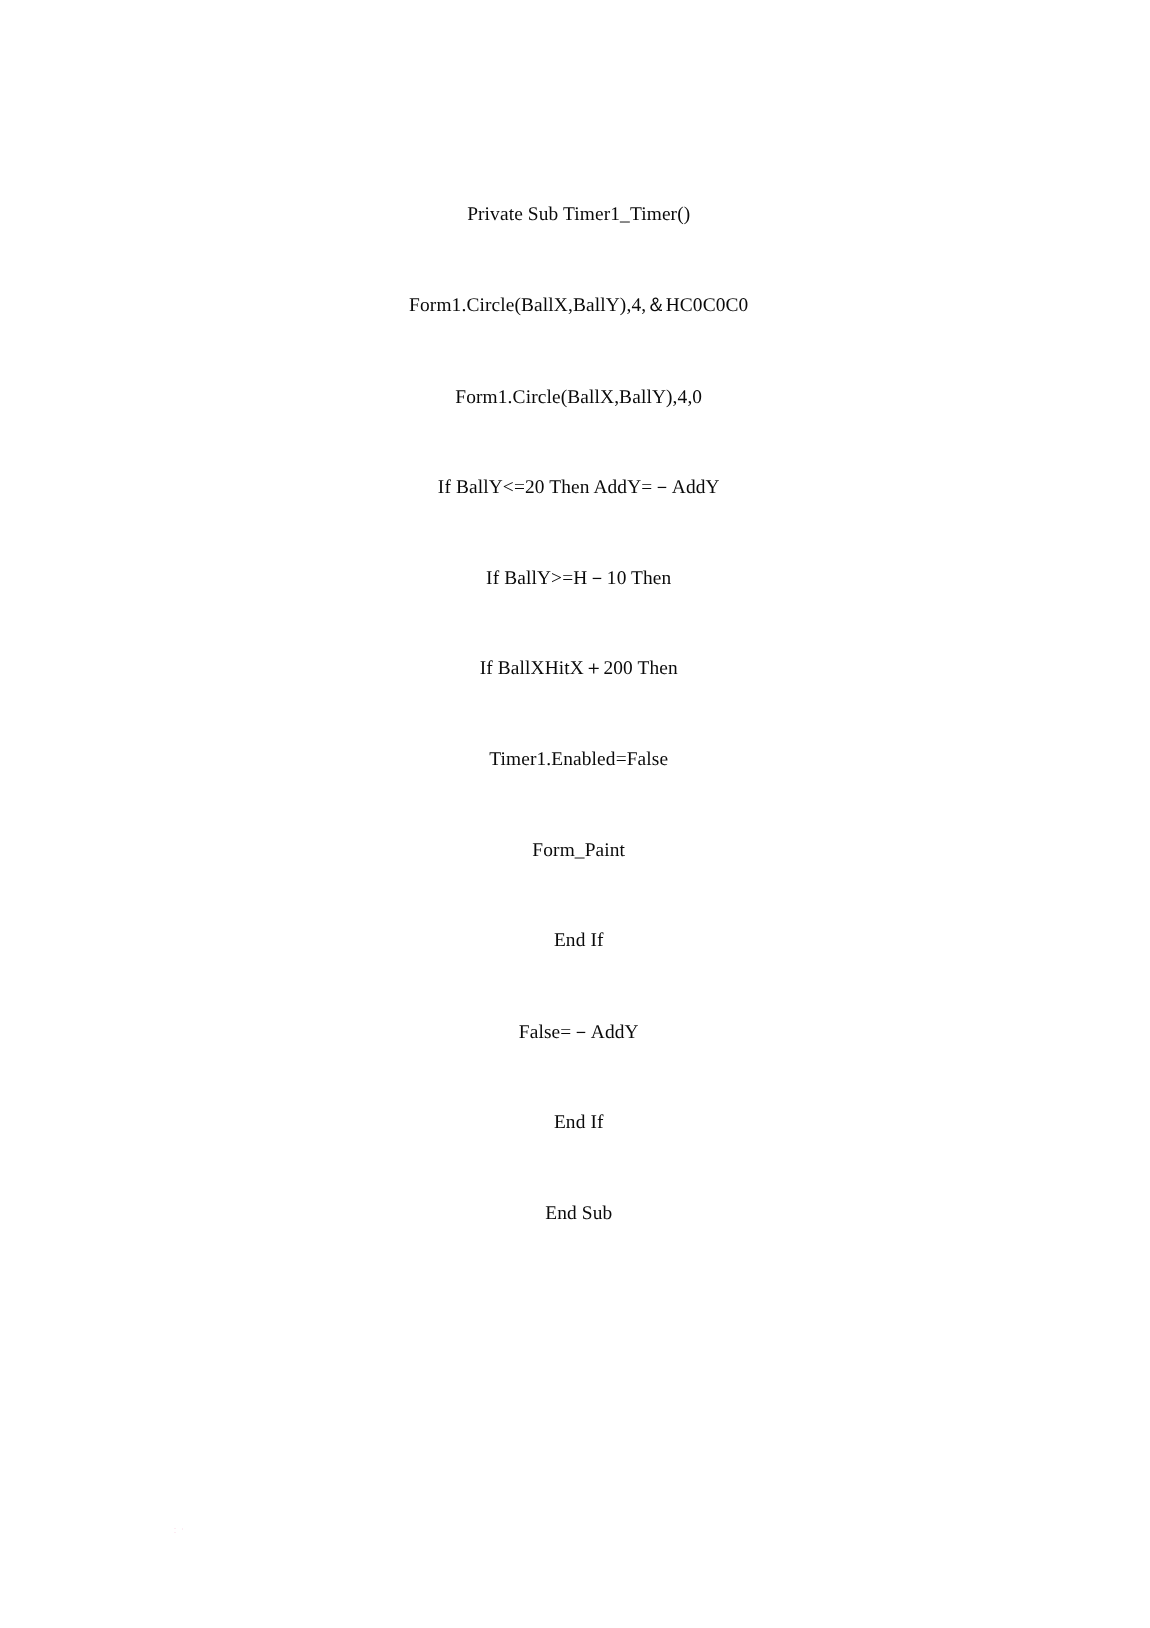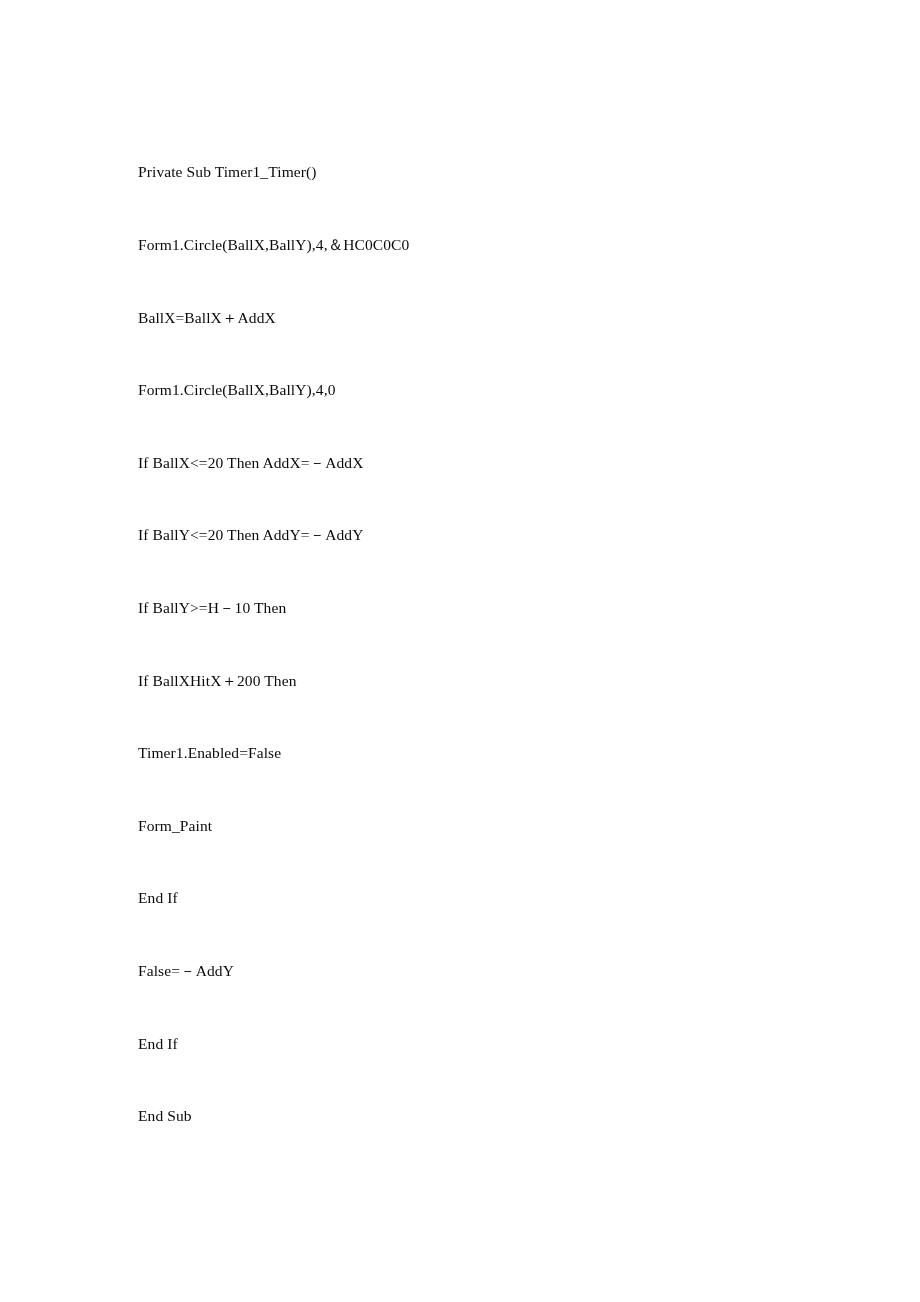--- a/index.html
+++ b/index.html
@@ -16,20 +16,21 @@
     position: relative;
     overflow: hidden;
   }
   .page {
     position: absolute;
     left: 0;
     top: 0;
     width: 920px;
     height: 1302px;
     background: #ffffff;
+    text-align: center;
   }
   .content {
     position: absolute;
     left: 138px;
     top: 112px;
     width: 650px;
   }
 
   
   .code-block {
@@ -61,23 +62,21 @@
 </head>
 <body>
 
 <div class="page">
 
   <div class="content">
 
     <div class="code-block">
       <span class="code-line">Private Sub Timer1_Timer()</span>
       <span class="code-line">Form1.Circle(BallX,BallY),4,＆HC0C0C0</span>
-      <span class="code-line">BallX=BallX＋AddX</span>
       <span class="code-line">Form1.Circle(BallX,BallY),4,0</span>
-      <span class="code-line">If BallX&lt;=20 Then AddX=－AddX</span>
       <span class="code-line">If BallY&lt;=20 Then AddY=－AddY</span>
       <span class="code-line">If BallY&gt;=H－10 Then</span>
       <span class="code-line">If BallXHitX＋200 Then</span>
       <span class="code-line">Timer1.Enabled=False</span>
       <span class="code-line">Form_Paint</span>
       <span class="code-line">End If</span>
       <span class="code-line">False=－AddY</span>
       <span class="code-line">End If</span>
       <span class="code-line">End Sub</span>
     </div>

